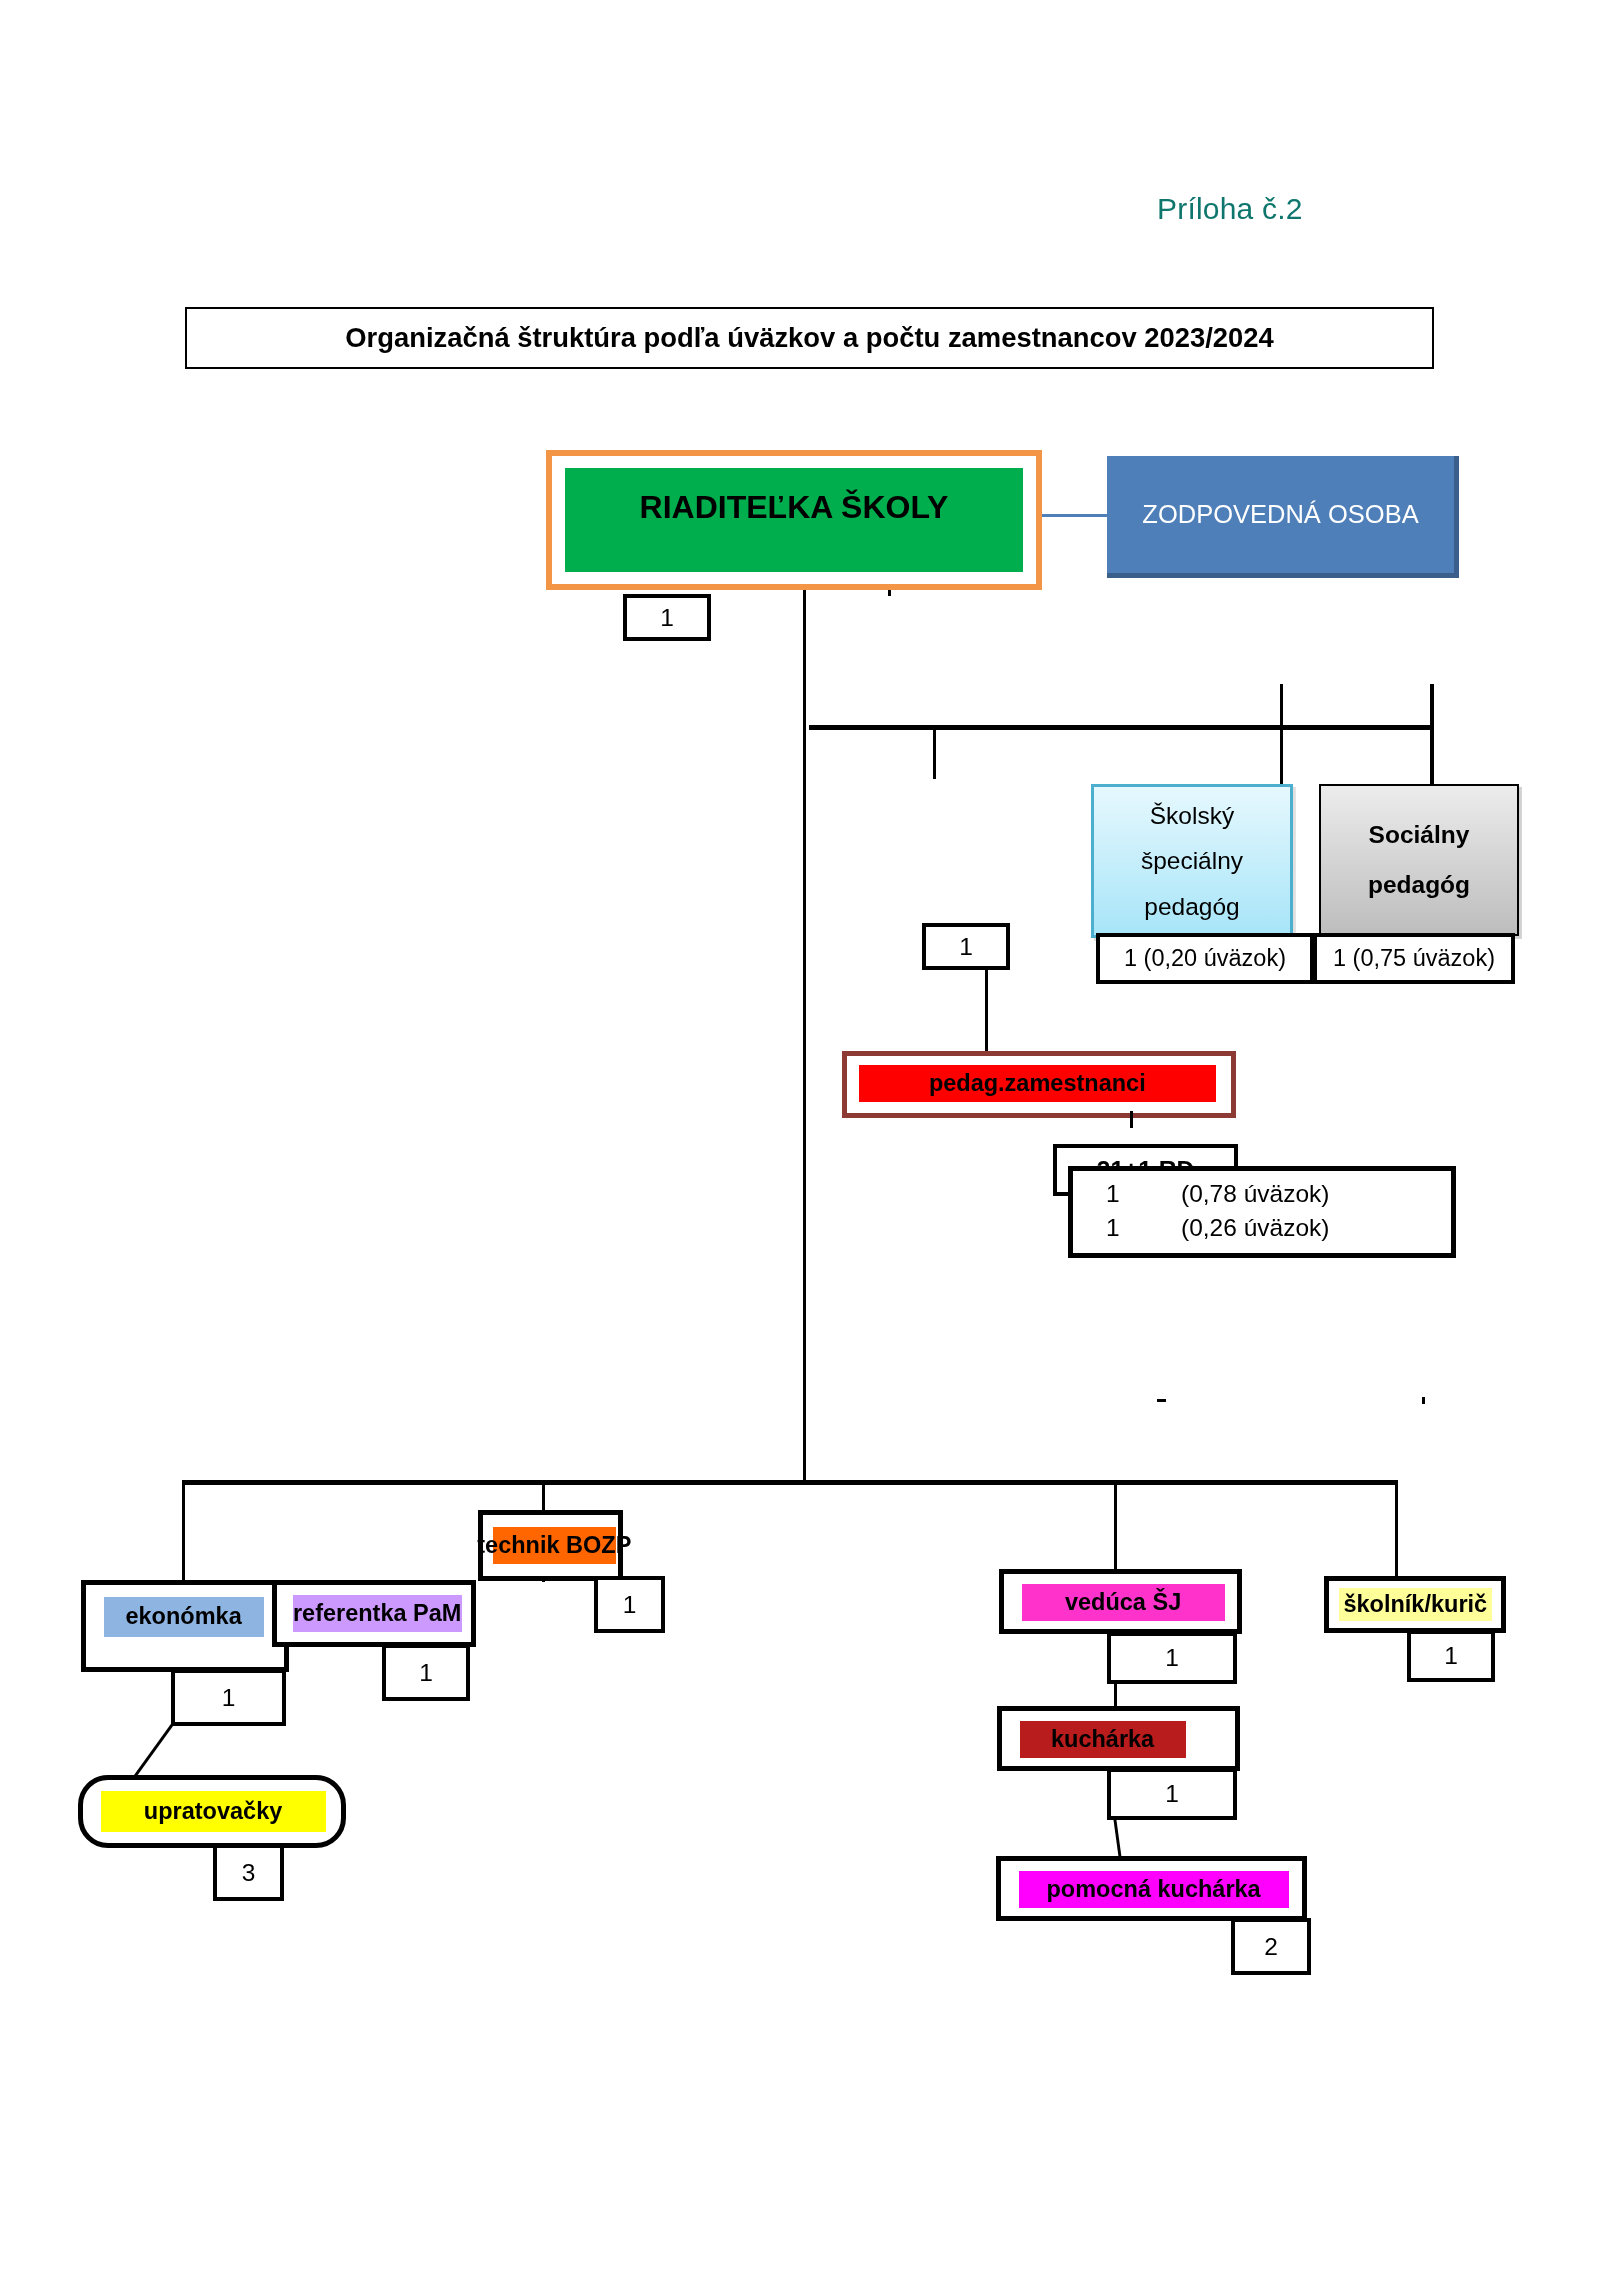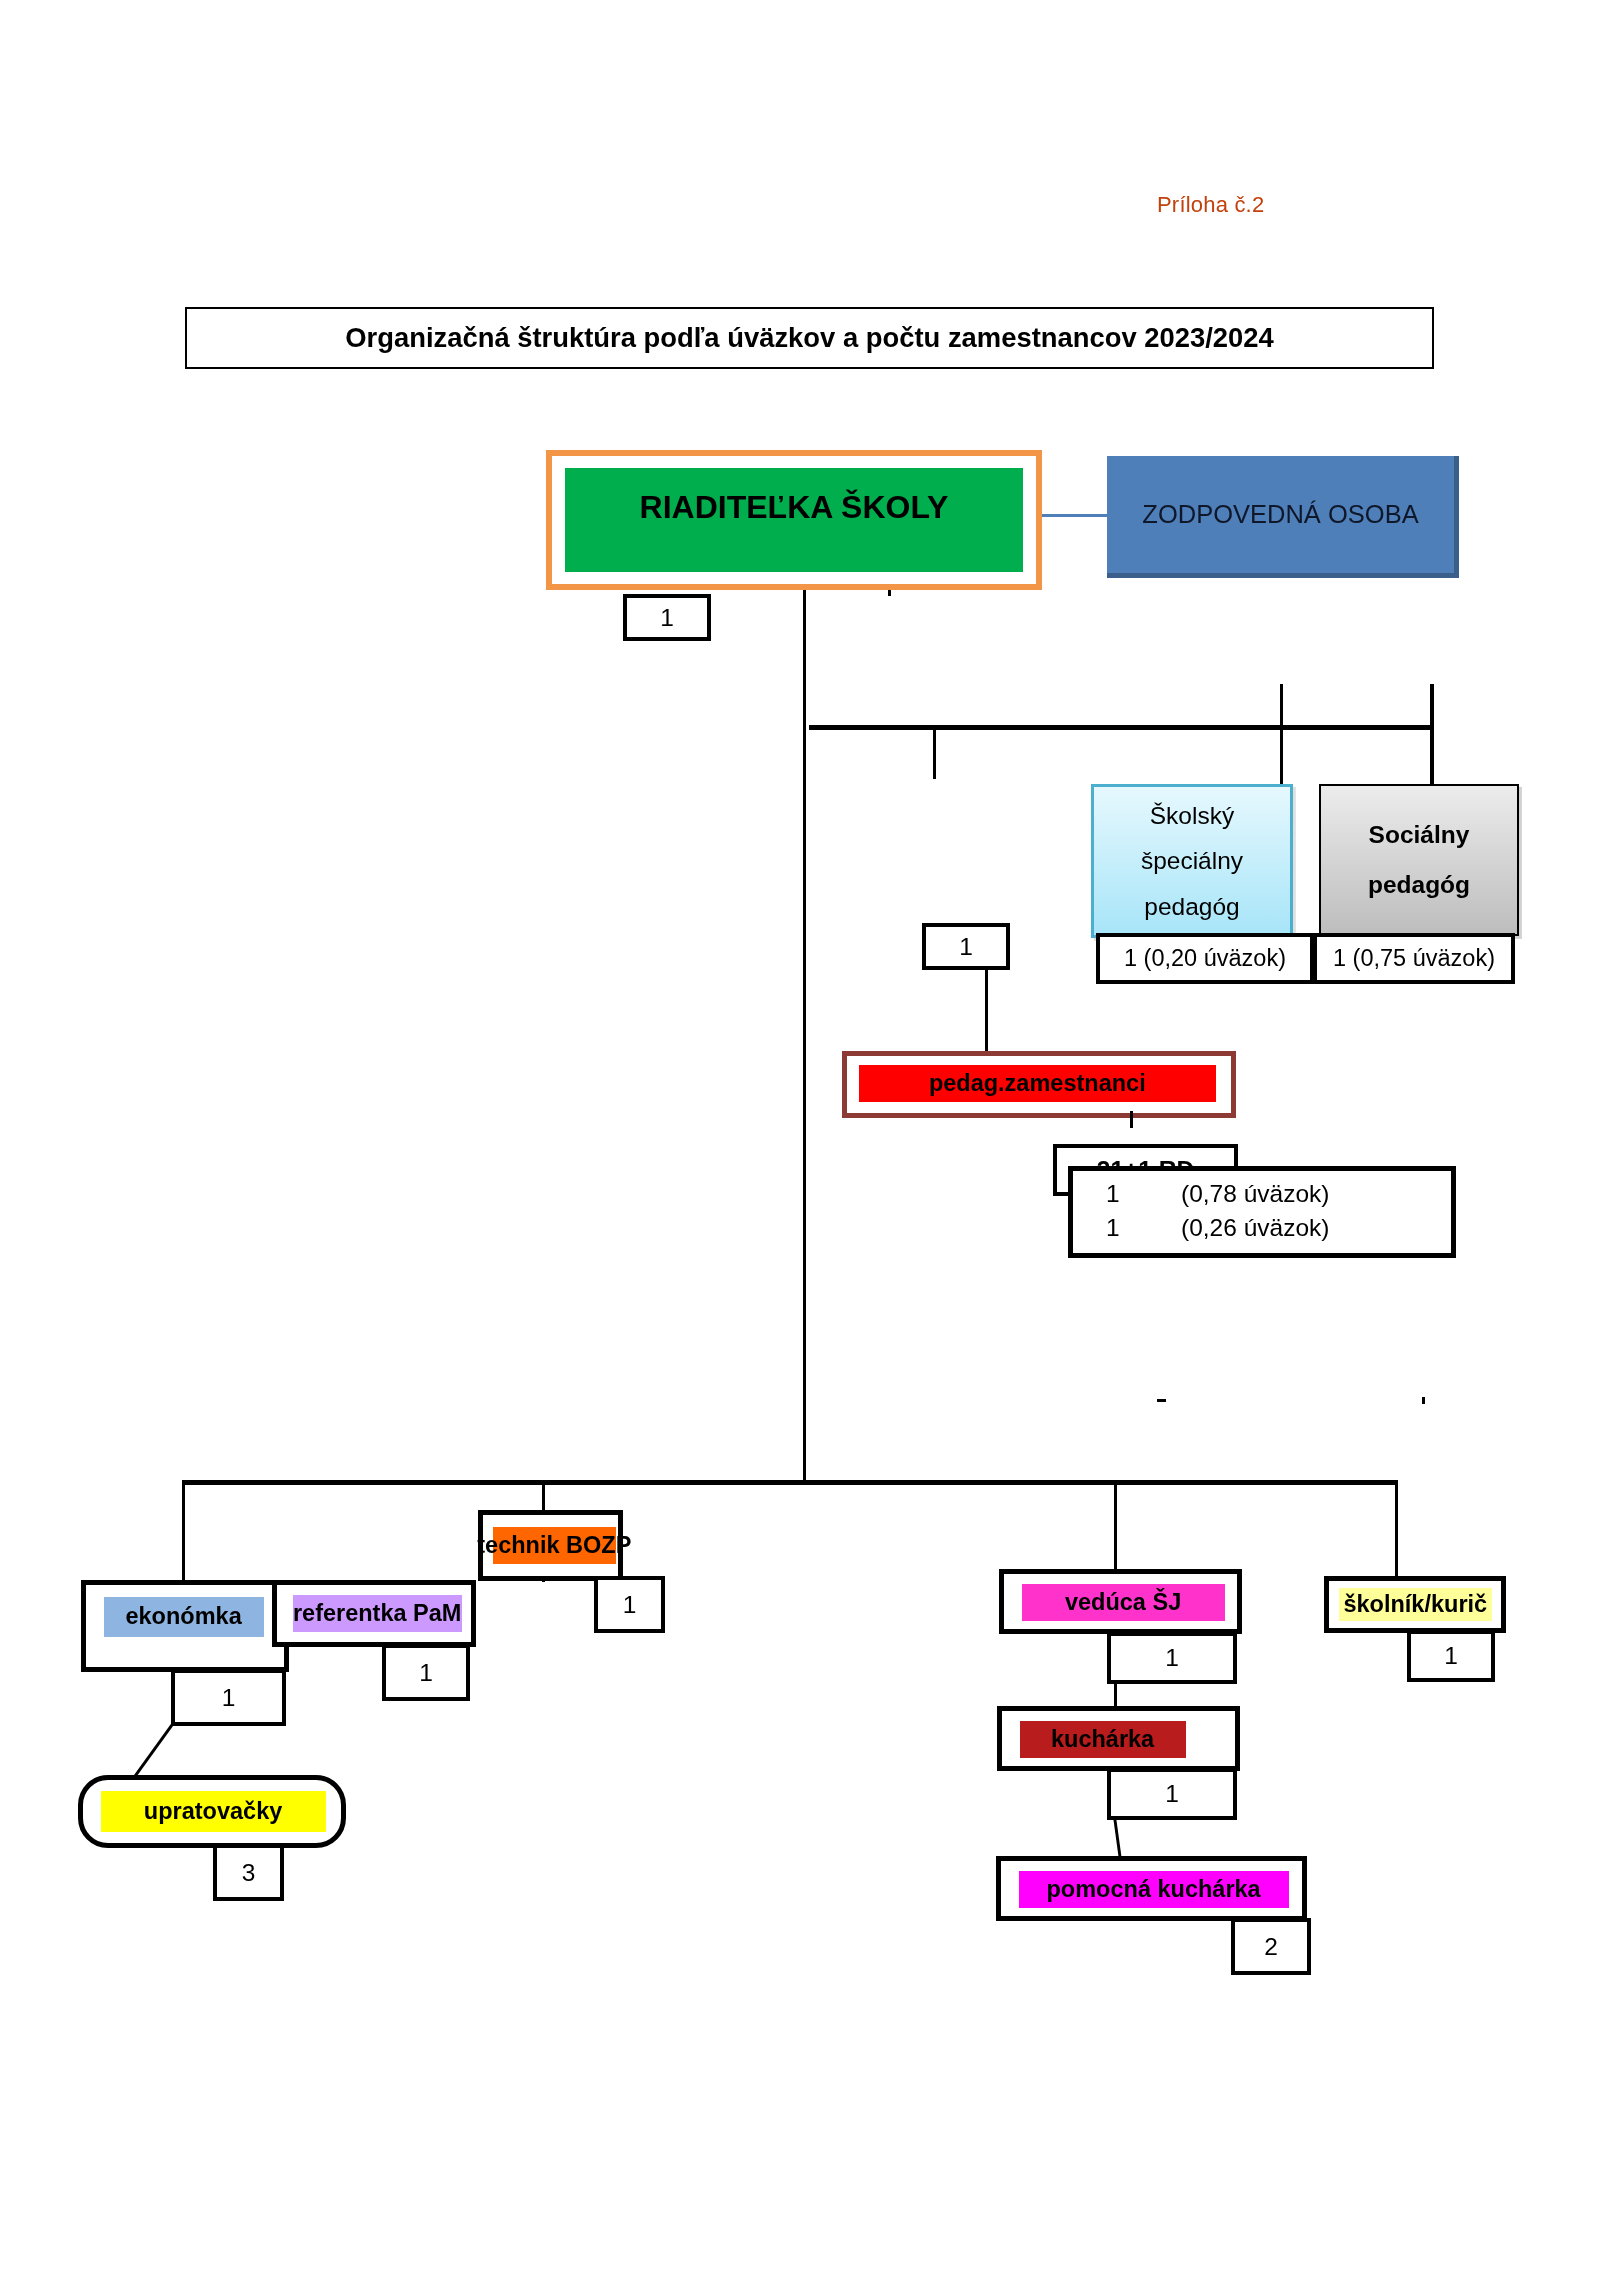--- a/index.html
+++ b/index.html
@@ -11,21 +11,21 @@
     overflow:hidden;
   }
   #stage{position:absolute;left:0;top:0;width:1621px;height:2293px;}
 
   
   .abs{position:absolute;box-sizing:border-box;}
 
   
   .annex{
     left:1157px;top:192px;
-    font-size:22px;color:#c2410c;
+    font-size:30px;color:#0f766e;
     letter-spacing:0.2px;
     white-space:nowrap;
   }
   .title-box{
     left:185px;top:307px;width:1249px;height:62px;
     border:2px solid #000;background:#fff;
     display:flex;align-items:center;justify-content:center;
   }
   .title-box span{
     font-size:27.4px;font-weight:bold;color:#000;white-space:nowrap;
@@ -56,21 +56,21 @@
   }
 
   
   #resp-box{
     left:1107px;top:456px;width:352px;height:122px;
     background:#4E7FB8;
     border-right:5.9px solid #3A5F8A;
     border-bottom:5.9px solid #3A5F8A;
     display:flex;align-items:center;justify-content:center;
   }
-  #resp-box span{font-size:25.5px;color:#0f172a;white-space:nowrap;}
+  #resp-box span{font-size:25.5px;color:#ffffff;white-space:nowrap;}
 
   
   #deputy-box{
     left:819px;top:777px;width:231px;height:149px;
     border:5.9px solid #000;background:#92D050;
   }
   #deputy-hl{
     left:17.6px;top:13.7px;width:196px;height:92px;
     background:#FF0000;
     flex-direction:column;font-size:27.4px;line-height:1.38;

